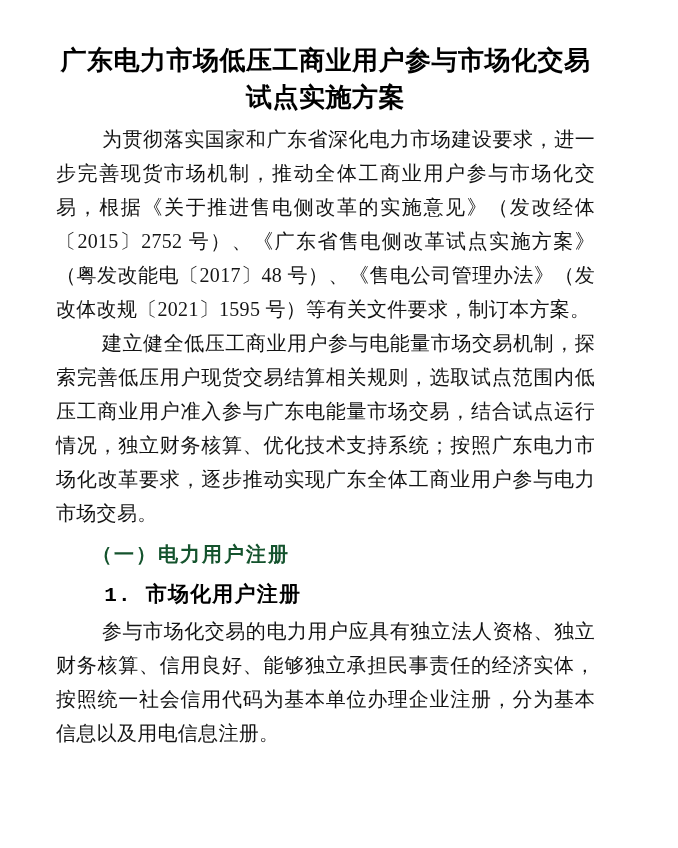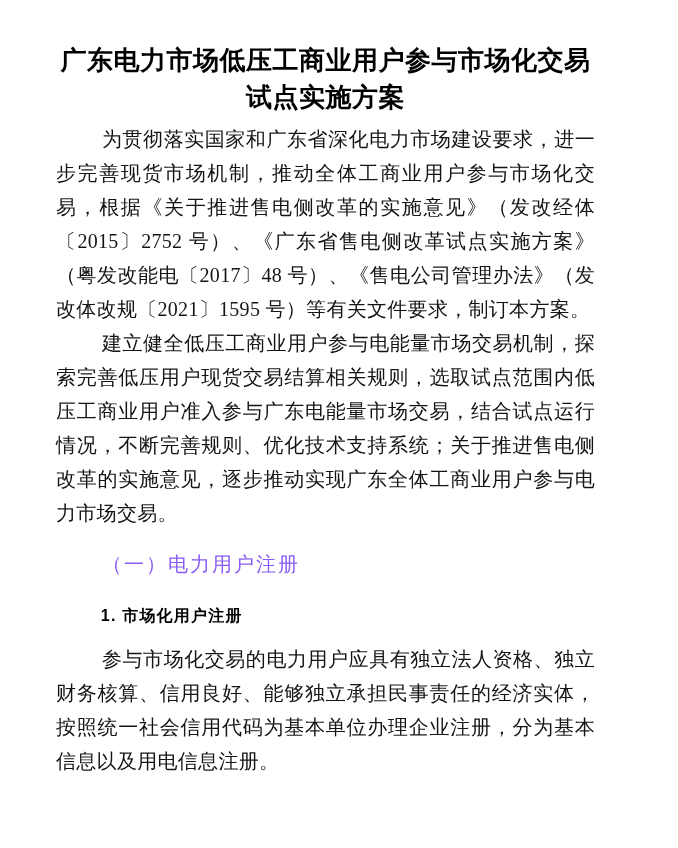--- a/index.html
+++ b/index.html
@@ -46,50 +46,50 @@
     font-weight: bold;
     font-size: 21px;
     line-height: 36px;
     letter-spacing: 1px;
     text-indent: 2.2em;
     color: #000000;
     margin: 2px 0 0 0;
   }
   .subsection-heading {
     font-family: "Liberation Serif", "DejaVu Serif", serif;
-    font-weight: normal;
+    font-weight: bold;
     font-size: 20px;
     line-height: 36px;
     letter-spacing: 2px;
     text-indent: 1.5em;
-    color: #8b5cf6;
-    margin: 16px;
+    color: #14532d;
+    margin: 6px;
   }
   .item-heading {
-    font-family: Liberation Sans, sans-serif;
+    font-family: Liberation Mono, monospace;
     font-weight: bold;
-    font-size: 16px;
+    font-size: 21px;
     line-height: 36px;
     letter-spacing: 1.2px;
     text-indent: 2.3em;
     color: #000000;
-    margin: 8px;
+    margin: 0;
   }
 </style>
 </head>
 <body>
 
 <div class="page">
 
   <h1 class="doc-title">广东电力市场低压工商业用户参与市场化交易试点实施方案</h1>
 
   <p class="body-para">为贯彻落实国家和广东省深化电力市场建设要求，进一步完善现货市场机制，推动全体工商业用户参与市场化交易，根据《关于推进售电侧改革的实施意见》（发改经体〔2015〕2752 号）、《广东省售电侧改革试点实施方案》（粤发改能电〔2017〕48 号）、《售电公司管理办法》（发改体改规〔2021〕1595 号）等有关文件要求，制订本方案。</p>
 
 
-  <p class="body-para">建立健全低压工商业用户参与电能量市场交易机制，探索完善低压用户现货交易结算相关规则，选取试点范围内低压工商业用户准入参与广东电能量市场交易，结合试点运行情况，不断完善规则、优化技术支持系统；关于推进售电侧改革的实施意见，逐步推动实现广东全体工商业用户参与电力市场交易。</p>
+  <p class="body-para">建立健全低压工商业用户参与电能量市场交易机制，探索完善低压用户现货交易结算相关规则，选取试点范围内低压工商业用户准入参与广东电能量市场交易，结合试点运行情况，独立财务核算、优化技术支持系统；按照广东电力市场化改革要求，逐步推动实现广东全体工商业用户参与电力市场交易。</p>
 
 
   <h3 class="subsection-heading">（一）电力用户注册</h3>
 
   <h4 class="item-heading">1. 市场化用户注册</h4>
 
   <p class="body-para">参与市场化交易的电力用户应具有独立法人资格、独立财务核算、信用良好、能够独立承担民事责任的经济实体，按照统一社会信用代码为基本单位办理企业注册，分为基本信息以及用电信息注册。</p>
 
 </div>
 

